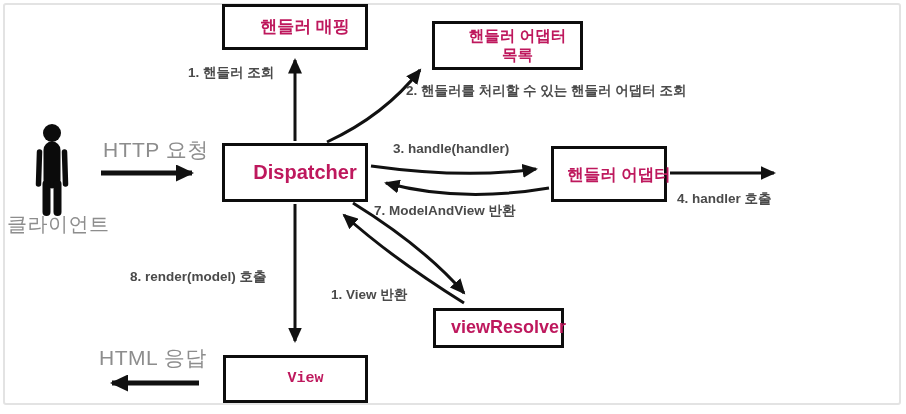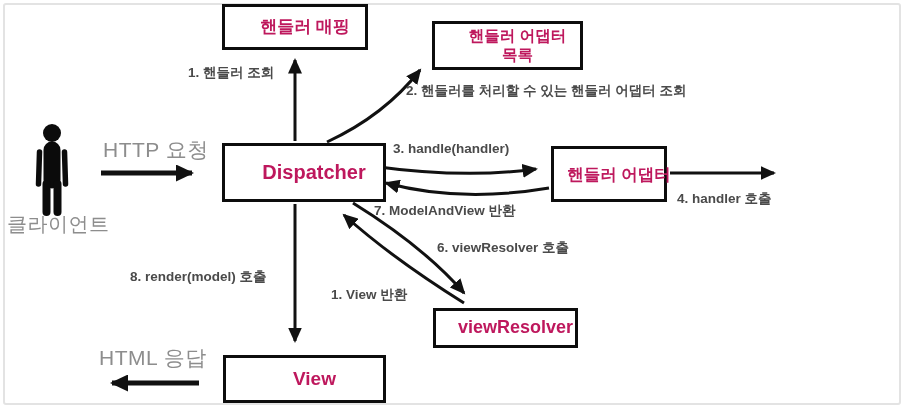--- a/index.html
+++ b/index.html
@@ -65,43 +65,42 @@
 
   <div class="box" style="left:222px; top:4px; width:146px; height:46px; font-size:17px;">
     <span>핸들러 매핑</span>
   </div>
 
   <div class="box" style="left:432px; top:21px; width:151px; height:49px; font-size:15.5px;">
     <span>핸들러 어댑터</span>
     <span>목록</span>
   </div>
 
-  <div class="box" style="left:222px; top:143px; width:164px; height:59px; font-size:20px;align-items:center;">
+  <div class="box" style="left:222px; top:143px; width:146px; height:59px; font-size:20px;align-items:center;">
     <span>Dispatcher</span>
   </div>
 
   <div class="box" style="left:551px; top:146px; width:116px; height:56px; font-size:16.5px;">
     <span>핸들러 어댑터</span>
   </div>
 
 
-  <div class="box" style="left:433px; top:308px; width:145px; height:40px; font-size:18px;">
+  <div class="box" style="left:433px; top:308px; width:131px; height:40px; font-size:18px;">
     <span>viewResolver</span>
   </div>
 
-  <div class="box" style="left:223px; top:355px; width:163px; height:48px; font-size:19px;">
+  <div class="box" style="left:223px; top:355px; width:145px; height:48px; font-size:15px;font-family:Liberation Mono, monospace;">
     <span>View</span>
   </div>
 
   <div class="lbl big" style="left:103px; top:136px;">HTTP 요청</div>
   <div class="lbl big" style="left:7px; top:211px; font-size:20px;">클라이언트</div>
   <div class="lbl big" style="left:99px; top:344px;">HTML 응답</div>
 
   <div class="lbl step" style="left:188px; top:64px;">1. 핸들러 조회</div>
   <div class="lbl step" style="left:406px; top:82px;">2. 핸들러를 처리할 수 있는 핸들러 어댑터 조회</div>
   <div class="lbl step" style="left:393px; top:141px;text-align:center;">3. handle(handler)</div>
   <div class="lbl step" style="left:677px; top:146px;margin-top:44px;">4. handler 호출</div>
   <div class="lbl step" style="left:374px; top:202px;">7. ModelAndView 반환</div>
-  <div class="lbl step" style="left:437px; top:239px;">6. viewResolver 호출</div>
   <div class="lbl step" style="left:331px; top:286px;">1. View 반환</div>
   <div class="lbl step" style="left:130px; top:268px;">8. render(model) 호출</div>
 
 </div>
 
 </body></html>

